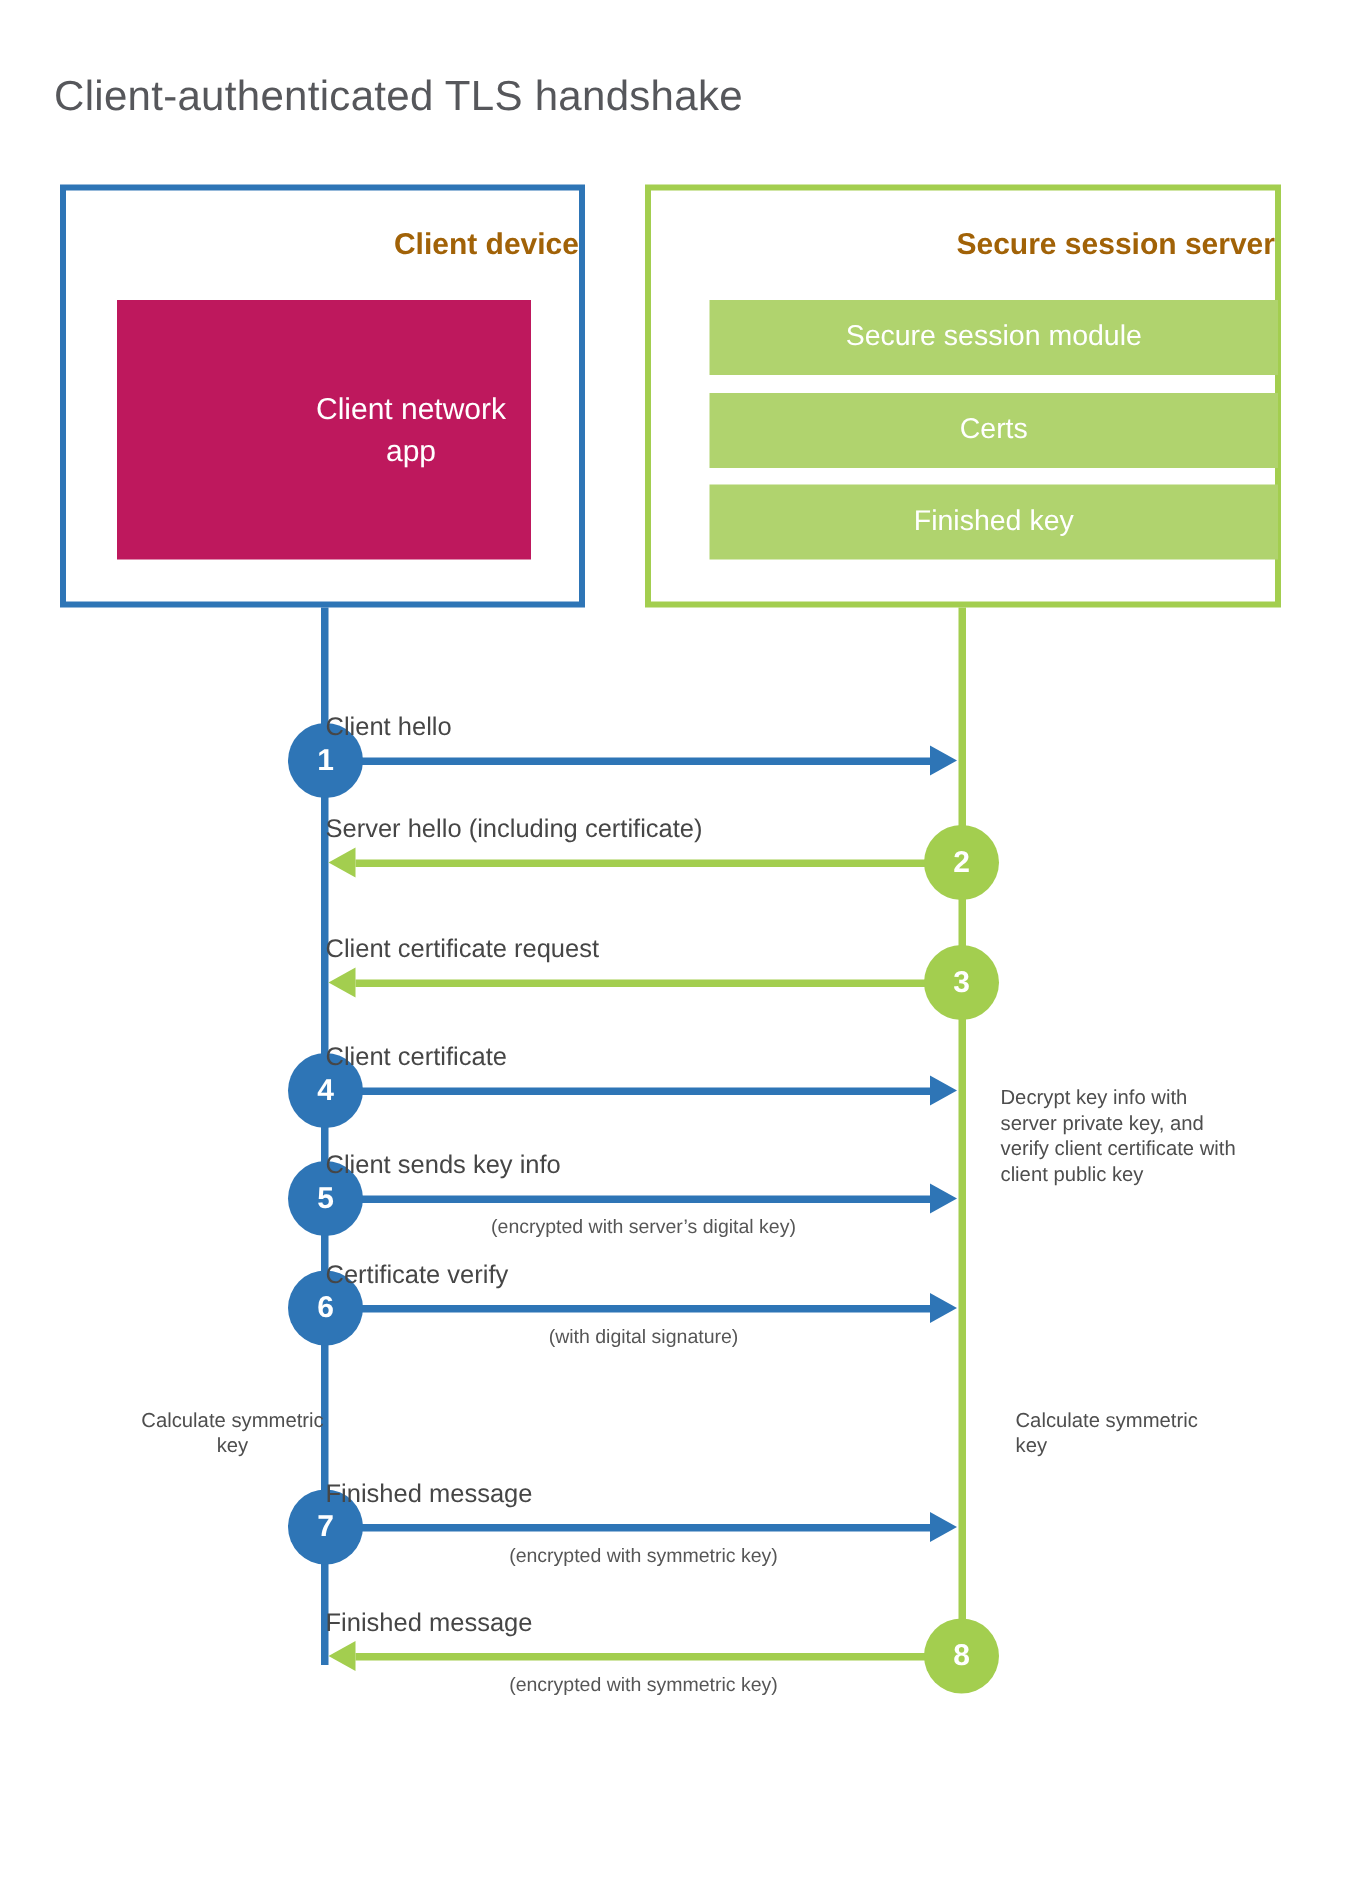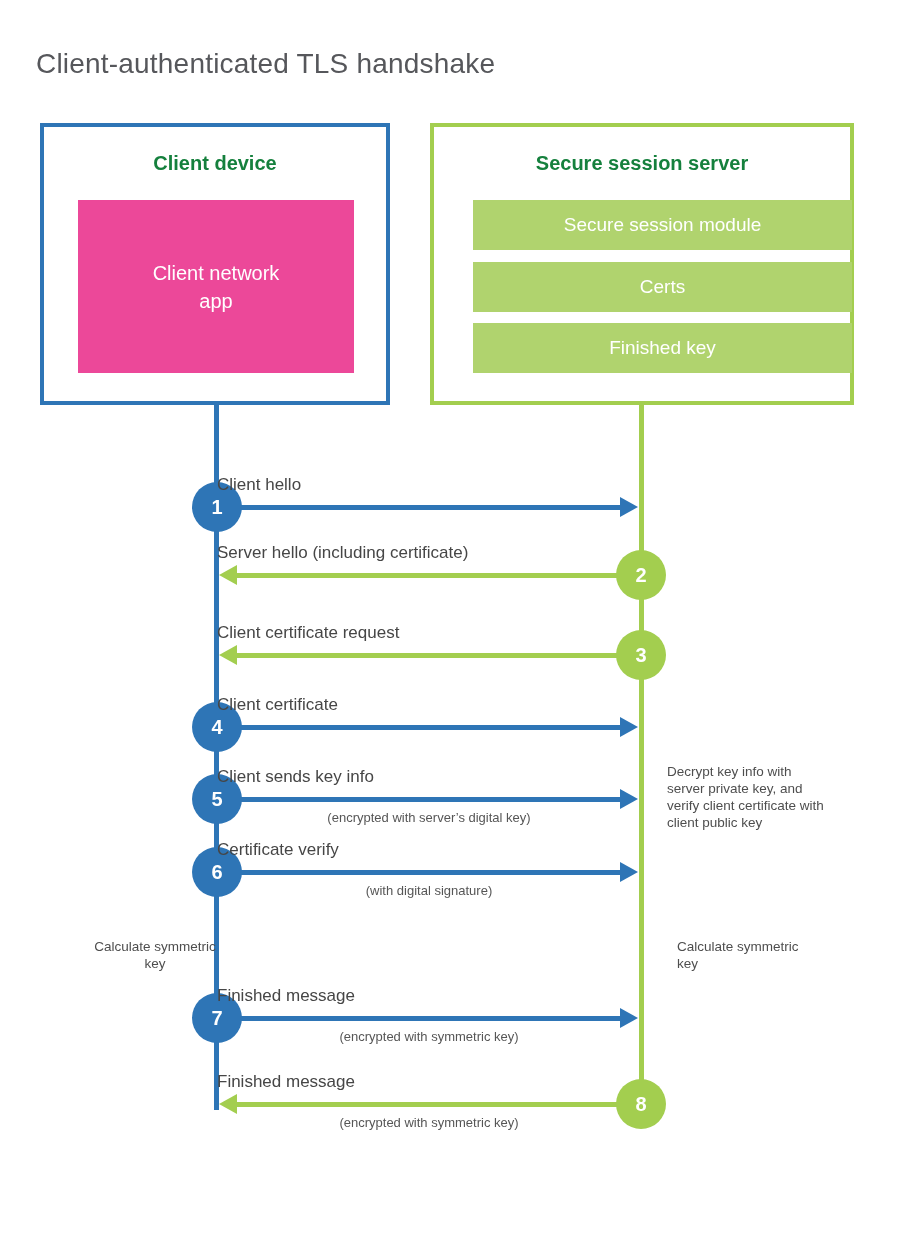--- a/index.html
+++ b/index.html
@@ -6,24 +6,24 @@
   body { width:900px; height:1256px; position:relative; font-family:"Liberation Sans", sans-serif; }
   .abs { position:absolute; }
 
   
   #main-title { left:36px; top:48px; font-size:28px; font-weight:300; color:#56575B; letter-spacing:0.2px; }
 
   
   .actor-box { box-sizing:border-box; top:123px; height:282px; background:#ffffff; }
   #client-box { left:40px; width:350px; border:4px solid #2E75B6; }
   #server-box { left:430px; width:424px; border:4px solid #A3CE4F; }
-  .actor-title { width:100%; text-align:center; margin-top:25px; font-size:20px; font-weight:bold; color:#15803d; }
+  .actor-title { width:100%; text-align:right; margin-top:25px; font-size:20px; font-weight:bold; color:#a16207; }
 
-  #client-app { left:78px; top:200px; width:276px; height:173px; background:#ec4899;
-    display:flex; align-items:center; justify-content:center; }
+  #client-app { left:78px; top:200px; width:276px; height:173px; background:#be185d;
+    display:flex; align-items:center; justify-content:flex-end; }
   #client-app .app-text { width:160px; text-align:center; color:#ffffff; font-size:20px; line-height:28px; }
 
   .server-bar { left:473px; width:379px; height:50px; background:#B0D36E; color:#ffffff;
     font-size:19px; display:flex; align-items:center; justify-content:center; }
   #server-bar-0 { top:200px; } #server-bar-1 { top:262px; } #server-bar-2 { top:323px; }
 
   
   .lifeline { width:5px; top:405px; }
   #client-lifeline { left:214px; height:705px; background:#2E75B6; }
   #server-lifeline { left:639px; height:707px; background:#A3CE4F; }
@@ -38,21 +38,21 @@
   .from-server .ahead { left:219px; border-right:18px solid #A3CE4F; }
   .circle { position:absolute; top:-25px; width:50px; height:50px; border-radius:50%;
     color:#ffffff; font-size:20px; font-weight:bold; display:flex; align-items:center; justify-content:center; }
   .from-client .circle { left:192px; background:#2E75B6; }
   .from-server .circle { left:616px; background:#A3CE4F; }
   .alabel { position:absolute; left:217px; width:424px; top:-32px; text-align:left; font-size:17px; color:#464646; }
   .asub   { position:absolute; left:217px; width:424px; top:11px;  text-align:center; font-size:13px; color:#565656; }
 
   
   .note { font-size:13.5px; line-height:17px; color:#4E4E4E; }
-  #decrypt-note { left:667px; top:763px; width:160px; }
+  #decrypt-note { left:667px; top:723px; width:160px; }
   #calc-left  { left:90px;  top:938px; width:130px; text-align:center; }
   #calc-right { left:677px; top:938px; width:130px; text-align:left; }
 </style>
 </head>
 <body>
 
 <div class="abs" id="main-title">Client-authenticated TLS handshake</div>
 
 <div class="abs actor-box" id="client-box">
   <div class="actor-title">Client device</div>

